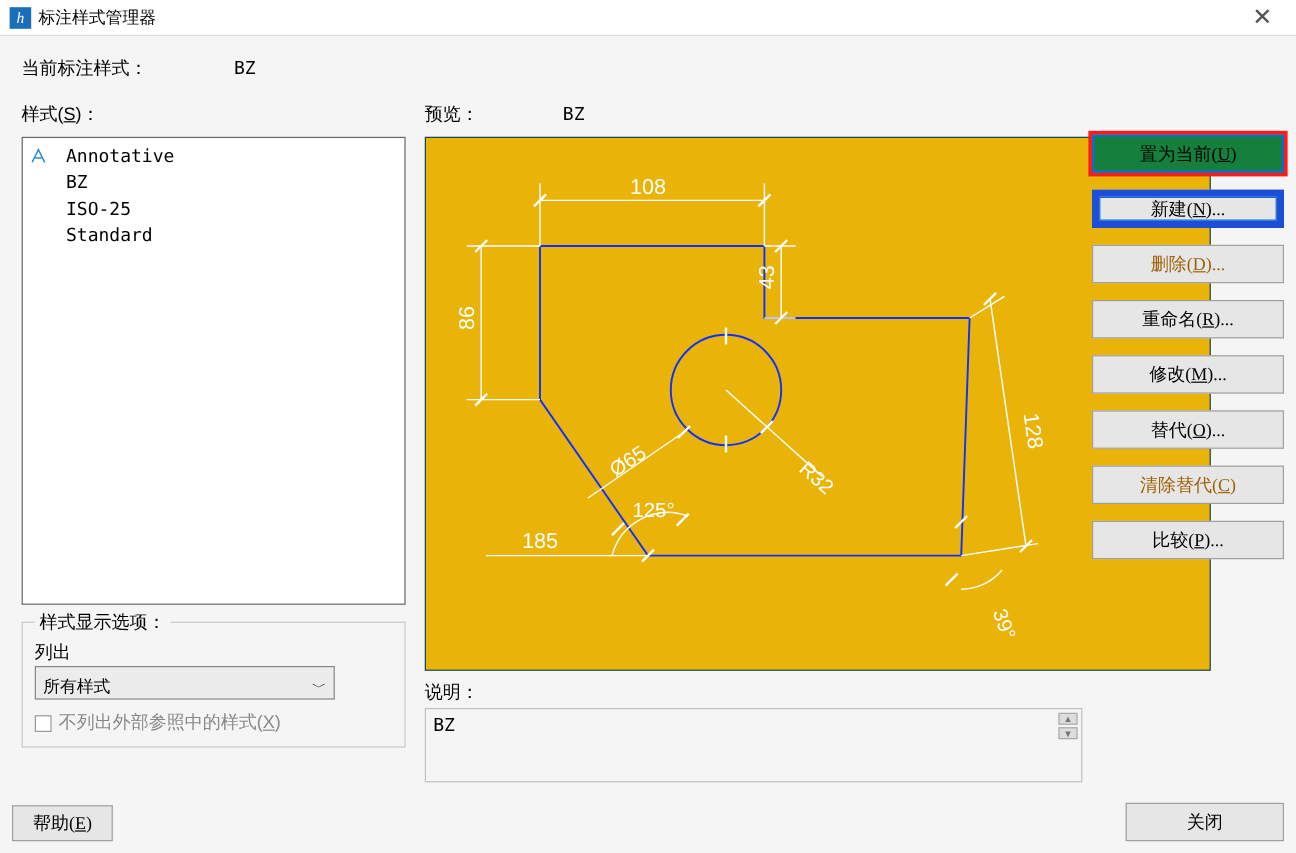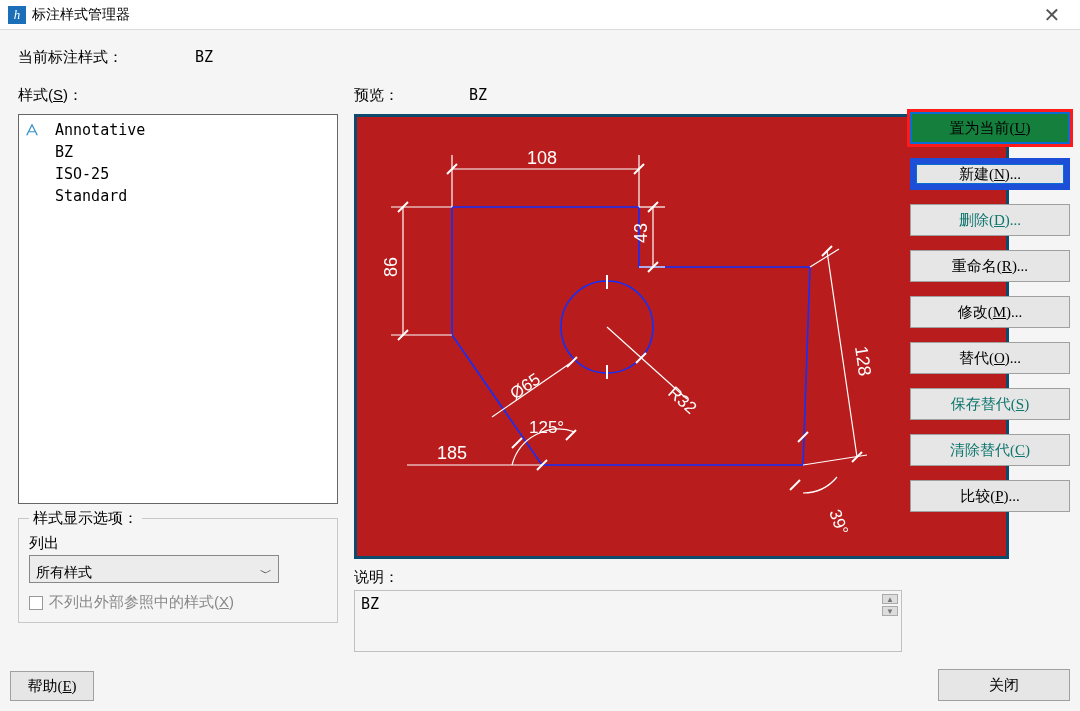--- a/index.html
+++ b/index.html
@@ -9,27 +9,27 @@
     .title-icon { width:18px; height:18px; background:#1a6fb8; color:#fff; display:flex; align-items:center; justify-content:center; font-style:italic; font-family:serif; font-size:13px; margin-right:6px; }
     .title-text { flex:1; font-size:14px; }
     .close-x { width:40px; text-align:center; font-size:20px; color:#555; cursor:default; font-family:Arial; }
     .content { position:absolute; left:10px; right:10px; top:40px; bottom:10px; }
     .row { display:flex; align-items:flex-start; }
     .label { font-size:15px; }
     .underline { text-decoration:underline; }
     .styles-list { position:absolute; left:8px; top:74px; width:320px; height:390px; border:1px solid #666; background:#fff; padding:4px 6px; font-family:Consolas,monospace; font-size:15px; line-height:22px; }
     .styles-list .item { display:flex; align-items:center; gap:16px; }
     .annot-icon { width:14px; height:14px; }
-    .preview-box { position:absolute; left:344px; top:74px; width:655px; height:445px; border:3px solid #0c4a6e; background:#b91c1c; }
+    .preview-box { position:absolute; left:344px; top:74px; width:655px; height:445px; border:1px solid #0c4a6e; background:#eab308; }
     .buttons-col { position:absolute; right:0px; top:72px; width:160px; display:flex; flex-direction:column; gap:14px; }
     .btn { height:32px; background:#e6e6e6; border:1px solid #a0a0a0; font-size:15px; font-family:"SimSun","Microsoft YaHei"; display:flex; align-items:center; justify-content:center; cursor:default; }
     .btn.selected { border:2px solid #0a6ed1; background:#15803d; }
     .btn.highlighted { outline:3px solid #ff1a1a; outline-offset:0px; }
     .btn.dotted { border:6px solid #1d4ed8; box-shadow: inset 0 0 0 1px #0a6ed1; }
-    .btn.disabled { color:#0f766e; }
+    .btn.disabled { color:#a16207; }
     .display-group { position:absolute; left:8px; top:478px; width:320px; border:1px solid #c8c8c8; padding:8px 10px 10px; }
     .display-group .legend { position:relative; top:-18px; background:#f5f5f5; padding:0 4px; display:inline-block; font-size:15px; }
     .display-group .inner { margin-top:-12px; }
     .combo { height:28px; width:250px; background:#ececec; border:1px solid #888; display:flex; align-items:flex-end; justify-content:space-between; padding:0 6px; margin-top:2px; font-size:14px; }
     .chev { font-size:12px; color:#333; font-family:Arial; }
     .checkbox-row { display:flex; align-items:center; gap:6px; margin-top:10px; color:#888; font-size:15px; }
     .checkbox-box { width:14px; height:14px; border:1px solid #999; background:#fff; }
     .desc-label { position:absolute; left:344px; top:528px; font-size:15px; }
     .desc-box { position:absolute; left:344px; top:550px; width:548px; height:62px; border:1px solid #c0c0c0; background:#f5f5f5; padding:4px 6px; font-family:Consolas,monospace; font-size:15px; }
     .spinner { position:absolute; right:3px; top:3px; width:16px; display:flex; flex-direction:column; gap:2px; }
@@ -187,23 +187,20 @@
       <div class="btn">
           <span>重命名(<span class="underline">R</span>)...</span>
         </div>
       <div class="btn">
           <span>修改(<span class="underline">M</span>)...</span>
         </div>
       <div class="btn">
           <span>替代(<span class="underline">O</span>)...</span>
         </div>
       <div class="btn disabled">
-          <span>保存替代(<span class="underline">S</span>)</span>
-        </div>
-      <div class="btn disabled">
           <span>清除替代(<span class="underline">C</span>)</span>
         </div>
       <div class="btn">
           <span>比较(<span class="underline">P</span>)...</span>
         </div>
     </div>
 
     <div class="display-group">
       <span class="legend">样式显示选项：</span>
       <div class="inner">

